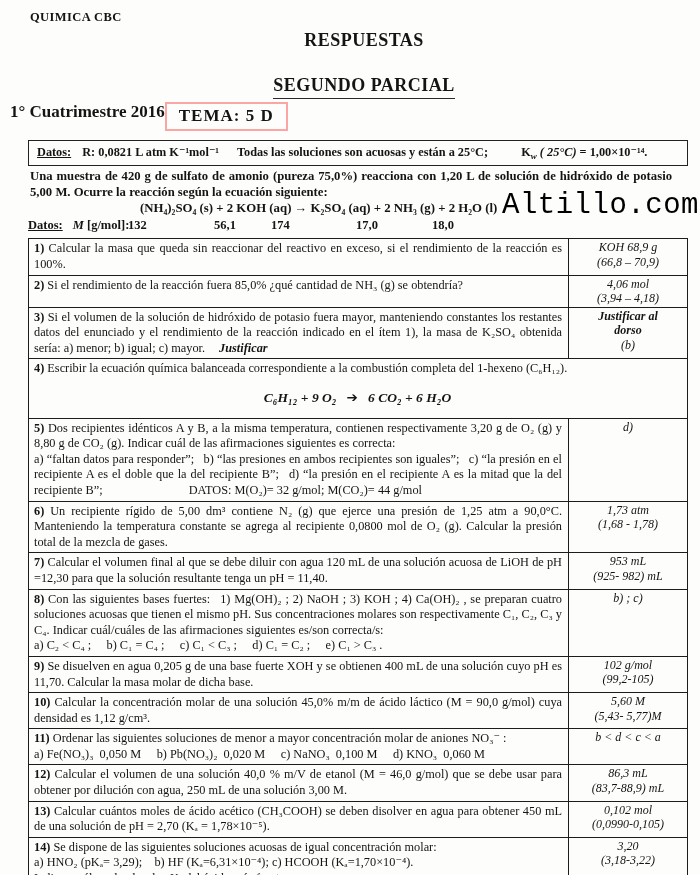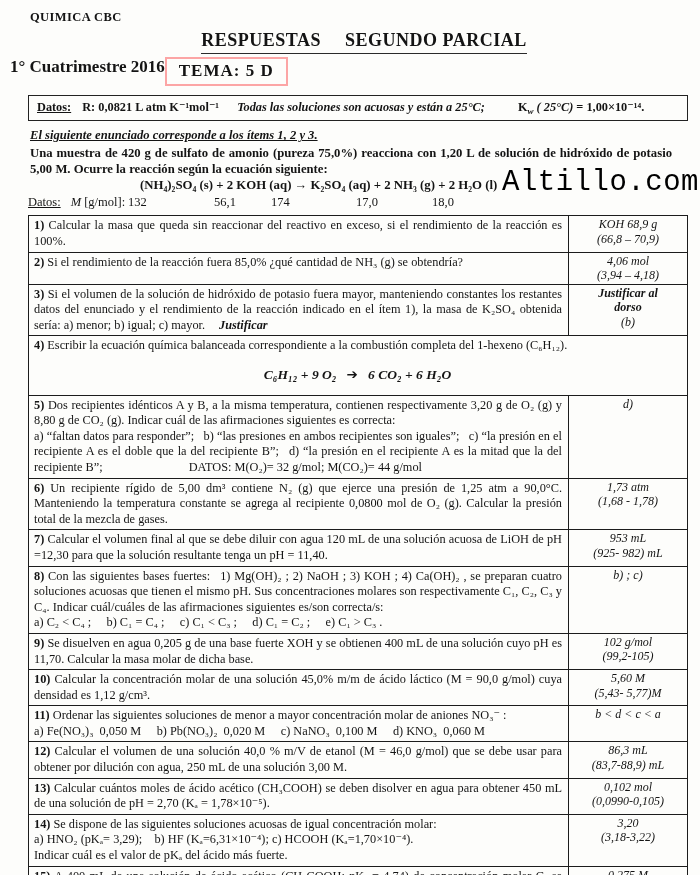--- a/index.html
+++ b/index.html
@@ -9,48 +9,48 @@
     margin:0 auto;
     background:#fdfdfb;
     font-family:"Liberation Serif","DejaVu Serif","DejaVu Sans",serif;
     color:#141414;
     overflow:hidden;
     box-sizing:border-box;
     padding-top:8px;
   }
   .course{margin:2px 0 0 30px;font-weight:bold;font-size:12.5px;letter-spacing:.4px;}
   .title-row{text-align:center;margin-top:5px;transform:translateX(14px);}
-  .title-inner{display:inline-flex;gap:24px;border-bottom:1.5px solid #2a2a2a;padding-bottom:2px;}
+  .title-inner{display:inline-flex;gap:24px;border-bottom:1.5px solid #2a2a2a;padding-bottom:2px;flex-direction:column;}
   .title-inner span{font-weight:bold;font-size:18px;letter-spacing:.5px;}
   .row2{display:flex;align-items:flex-start;margin:3px 12px 0 10px;}
   .semester{font-weight:bold;font-size:17px;}
   .tema-box{border:2px solid #fca5a5;padding:2px 12px 3px 12px;font-weight:bold;font-size:17px;letter-spacing:1px;}
   .datos-bar{
     box-sizing:border-box;
     margin:9px 0 0 28px;width:660px;
     border:1.5px solid #222;
     padding:3px 6px 4px 8px;
     font-weight:bold;font-size:12.3px;
     white-space:nowrap;
   }
   .datos-bar .lbl{text-decoration:underline;margin-right:8px;}
   .datos-bar .rconst{margin-right:15px;}
-  .datos-bar .cond{margin-right:30px;font-style:italic;}
+  .datos-bar .cond{margin-right:30px;}
   .datos-bar sub{font-style:italic;font-size:9px;}
   .kw-cond{font-style:italic;}
   .enun-note{margin:7px 0 0 30px;font-weight:bold;font-style:italic;text-decoration:underline;font-size:12.6px;}
   .enun-text{margin:2px 28px 0 30px;font-weight:bold;font-size:12.7px;line-height:16px;text-align:justify;}
   .eq-zone{position:relative;margin-left:28px;height:36px;}
   .main-eq{position:absolute;left:92px;top:1px;font-weight:bold;font-size:12.8px;white-space:nowrap;margin-left:20px;}
   .watermark{
     position:absolute;left:474px;top:-11px;
     font-family:Liberation Mono, monospace;
     font-size:29px;color:#000000;letter-spacing:.5px;
   }
-  .masses-line{position:absolute;left:0;top:18px;width:100%;font-weight:normal;font-size:12.5px;}
+  .masses-line{position:absolute;left:0;top:18px;width:100%;font-weight:bold;font-size:12.5px;}
   .masses-line .lbl{text-decoration:underline;margin-right:10px;}
   .m-symbol{font-style:italic;}
   .mass-val{position:absolute;top:0;}
   .mass-val.v0{left:100px;}
   .mass-val.v1{left:186px;}
   .mass-val.v2{left:243px;}
   .mass-val.v3{left:328px;}
   .mass-val.v4{left:404px;}
   table.qtable{
     margin:2px 0 0 28px;width:660px;
@@ -94,21 +94,20 @@
 
   <div class="datos-bar">
     <span class="lbl">Datos:</span>
     <span class="rconst">R: 0,0821 L atm K⁻¹mol⁻¹</span>
     <span class="cond">Todas las soluciones son acuosas y están a 25°C;</span>
     <span><span>K</span><sub>w</sub>
       <span class="kw-cond">( 25°C)</span>
       <span>= 1,00×10⁻¹⁴.</span></span>
   </div>
 
-  <div class="enun-note">El siguiente enunciado corresponde a los ítems 1, 2 y 3.</div>
   <div class="enun-text">Una muestra de 420 g de sulfato de amonio (pureza 75,0%) reacciona con 1,20 L de solución de hidróxido de potasio 5,00 M. Ocurre la reacción según la ecuación siguiente:</div>
 
   <div class="eq-zone">
     <div class="main-eq">(NH₄)₂SO₄ (s) + 2 KOH (aq) → K₂SO₄ (aq) + 2 NH₃ (g) + 2 H₂O (l)</div>
     <div class="watermark">Altillo.com</div>
     <div class="masses-line">
       <span class="lbl">Datos:</span><span class="m-symbol">M</span><span> [g/mol]:</span>
       <span class="mass-val v0">132</span>
       <span class="mass-val v1">56,1</span>
       <span class="mass-val v2">174</span>

